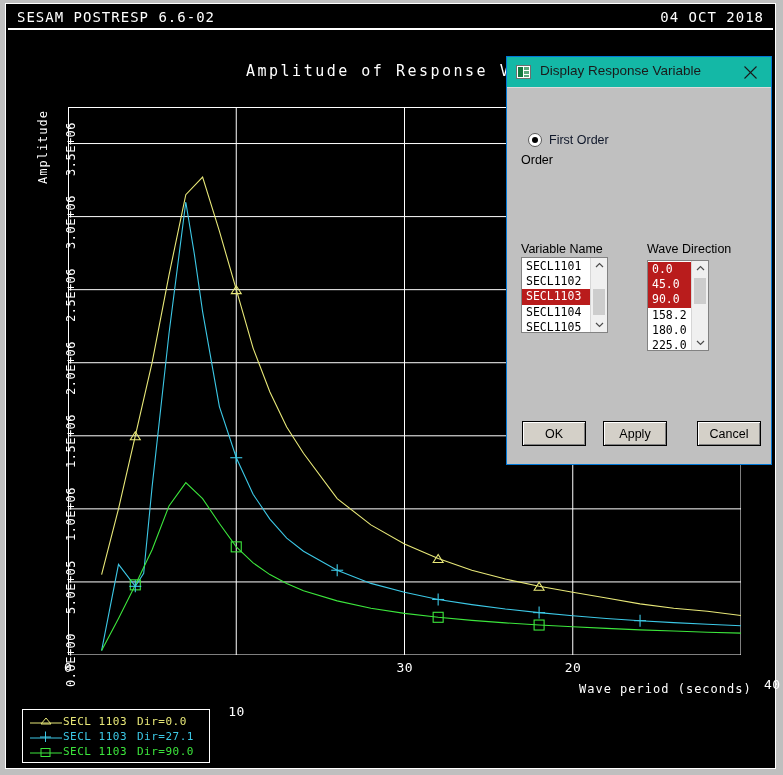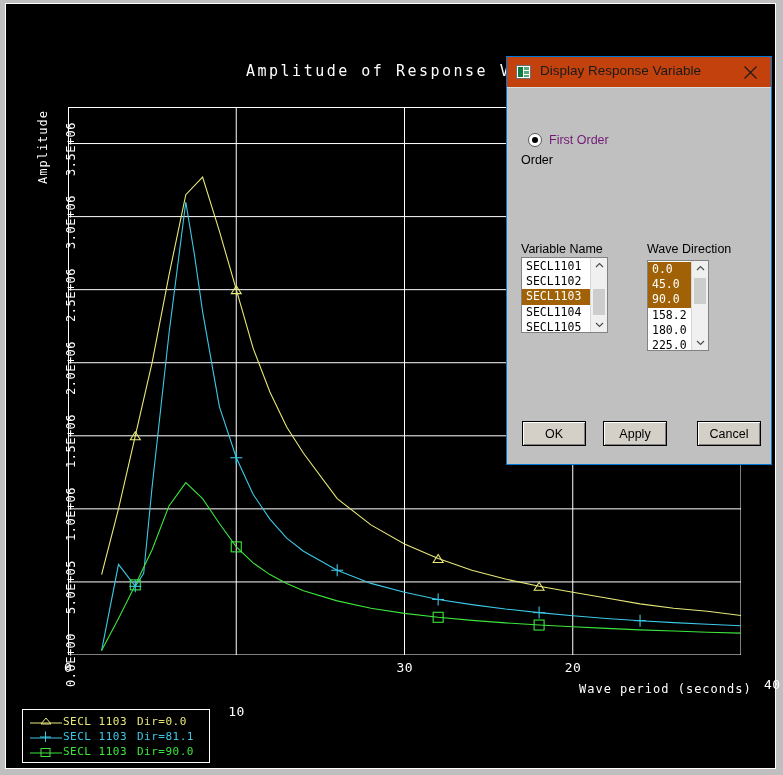--- a/index.html
+++ b/index.html
@@ -39,63 +39,67 @@
   #legend{position:absolute;left:16px;top:705px;width:188px;height:54px;
           border:1px solid #ffffff;box-sizing:border-box;padding:4px 6px;}
   .legrow{height:15px;display:flex;align-items:center;font-size:11px;letter-spacing:0.5px;white-space:nowrap;}
   .legsym{width:34px;height:13px;flex:0 0 34px;}
   .legname{width:74px;flex:0 0 74px;}
 
   
   #dialog{position:absolute;left:500px;top:52px;width:266px;height:409px;
           background:#c0c0c0;border:1px solid #0078d7;box-sizing:border-box;
           font-family:"Liberation Sans",sans-serif;}
-  #dlgtitle{position:absolute;left:0;top:0;right:0;height:31px;background:#c2410c;
+  #dlgtitle{position:absolute;left:0;top:0;right:0;height:31px;background:#14b8a6;
             border-bottom:1px solid #dcdcdc;box-sizing:border-box;}
   #dlgicon{position:absolute;left:9px;top:8px;width:15px;height:14px;background:#ffffff;
            border:1px solid #6e6e6e;box-sizing:border-box;}
   #dlgicon i{position:absolute;left:1px;top:1px;width:5px;height:10px;background:#137a40;display:block;}
   #dlgicon i.b{left:7px;width:5px;height:3px;background:#5aa97c;}
   #dlgicon i.c{left:7px;top:5px;width:5px;height:3px;background:#5aa97c;}
   #dlgicon i.d{left:7px;top:9px;width:5px;height:2px;background:#5aa97c;}
   #dlgtitle .txt{position:absolute;left:33px;top:6px;font-size:13.5px;color:#1a1a1a;}
   #dlgclose{position:absolute;right:0;top:0;width:40px;height:30px;cursor:pointer;}
   #dlgclose svg{position:absolute;left:13px;top:9px;}
 
   #orderlbl{position:absolute;left:14px;top:53px;font-size:12.5px;color:#000;margin-top:43px;}
   #orderradio{position:absolute;left:14px;top:76px;display:flex;align-items:center;cursor:pointer;}
   .radio{width:12px;height:12px;border:1px solid #5a5a5a;border-radius:50%;background:#fff;
          position:relative;flex:0 0 12px;}
   .radio::after{content:"";position:absolute;left:3px;top:3px;width:6px;height:6px;border-radius:50%;background:#000;}
-  #orderradio span{margin-left:7px;font-size:12.5px;color:#701a75;}
+  #orderradio span{margin-left:7px;font-size:12.5px;color:#0f172a;}
 
   .listlbl{position:absolute;font-size:12.5px;color:#000;}
   .listbox{position:absolute;background:#ffffff;border:1px solid #828282;box-sizing:border-box;
            display:flex;overflow:hidden;}
   .listitems{flex:1 1 auto;padding:1px 0 0 0;}
   .litem{height:15.2px;line-height:15.2px;padding-left:4px;font-family:"DejaVu Sans Mono",monospace;
          font-size:11.5px;color:#000;white-space:nowrap;cursor:pointer;}
-  .litem.sel{background:#a16207;color:#ffffff;}
+  .litem.sel{background:#b91c1c;color:#ffffff;}
   .sbar{flex:0 0 16px;width:16px;background:#f0f0f0;border-left:1px solid #d6d6d6;position:relative;cursor:pointer;}
   .sbtn{height:15px;display:flex;align-items:center;justify-content:center;background:#f0f0f0;cursor:pointer;}
   .sbtn svg{display:block;}
   .sthumb{position:absolute;left:2px;width:12px;background:#cdcdcd;cursor:pointer;}
 
   .dbtn{position:absolute;width:62px;height:23px;background:#d4d0c8;border:1px solid #000000;
         box-shadow:inset 1px 1px 0 #ffffff, inset -1px -1px 0 #808080;
         font-size:12.5px;color:#000;display:flex;align-items:center;justify-content:center;cursor:pointer;
         font-family:"Liberation Sans",sans-serif;}
 </style>
 </head>
 <body>
 
 <div id="app">
 
   <div id="plotwin">
 
+    <div id="titlebar">
+      <div class="tleft">SESAM POSTRESP 6.6-02</div>
+      <div class="tright">04 OCT 2018</div>
+    </div>
 
     <div id="charttitle">Amplitude of Response Varia</div>
 
     <div id="ylabel">Amplitude</div>
     <div id="xlabel">Wave period (seconds)</div>
 
     <div id="plotarea">
       <div id="plotframe"></div>
       <svg id="gridsvg" width="673" height="548">
           <line x1="0" y1="474.93333333333334" x2="673" y2="474.93333333333334" stroke="#ffffff" stroke-width="1"></line>
@@ -175,21 +179,21 @@
           <span class="legname">SECL 1103</span>
           <span>Dir=0.0</span>
         </div>
         <div class="legrow" style="color: rgb(60, 200, 230);">
           <span class="legsym"><svg width="34" height="13" viewBox="0 0 34 13">
               <line x1="1" y1="8" x2="33" y2="8" stroke="#3cc8e6" stroke-width="1"></line>
               <line x1="11" y1="7" x2="22" y2="7" stroke="#3cc8e6" stroke-width="1"></line>
               <line x1="16.5" y1="1.5" x2="16.5" y2="12" stroke="#3cc8e6" stroke-width="1"></line>
             </svg></span>
           <span class="legname">SECL 1103</span>
-          <span>Dir=81.1</span>
+          <span>Dir=27.1</span>
         </div>
         <div class="legrow" style="color: rgb(60, 230, 60);">
           <span class="legsym"><svg width="34" height="13" viewBox="0 0 34 13">
               <line x1="1" y1="8" x2="33" y2="8" stroke="#3ce63c" stroke-width="1"></line>
               <rect x="12" y="3.5" width="9" height="8" fill="none" stroke="#3ce63c" stroke-width="1"></rect>
             </svg></span>
           <span class="legname">SECL 1103</span>
           <span>Dir=90.0</span>
         </div>
       </div>

